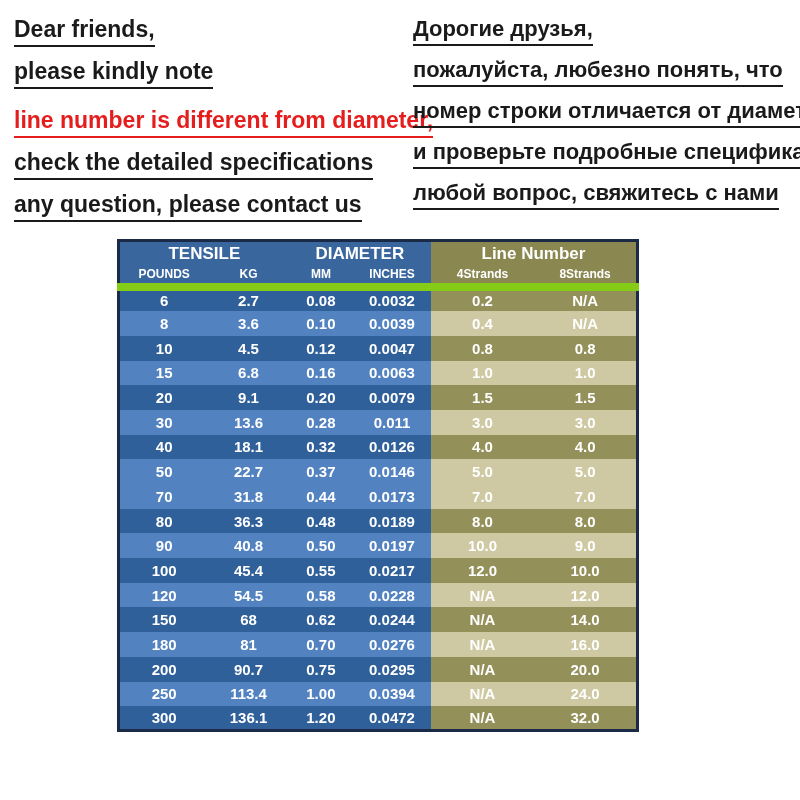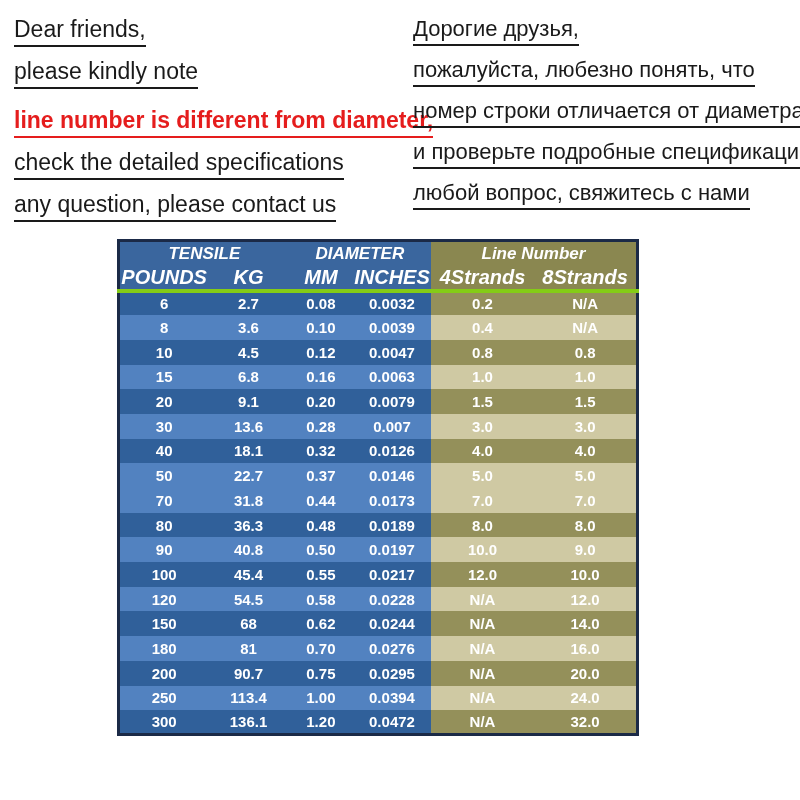--- a/index.html
+++ b/index.html
@@ -21,35 +21,36 @@
   .note-col{position:absolute;top:16px;}
   .note-en{left:14px;font-size:23px;}
   .note-ru{left:413px;font-size:22px;}
   .note-line{margin-bottom:11px;white-space:nowrap;}
   .note-line .underlined{
     display:inline-block;
     color:var(--text-black);
     border-bottom:2px solid currentColor;
     padding-bottom:3px;
     line-height:25px;
+    font-weight:bold;
   }
   .note-line .highlight{
     color:var(--accent-red);
     font-weight:bold;
     margin-top:8px;
   }
 
   table.spec-table{
     position:absolute;left:117px;top:239px;width:522px;
     border-collapse:collapse;table-layout:fixed;
     border:3px solid var(--table-border);
     color:var(--table-text);font-weight:bold;text-align:center;
   }
-  .spec-table th{font-size:17px;height:25px;font-style:italic;}
-  .spec-table tr.col-headers th{font-size:20px;height:21px;border-bottom:4px solid #84cc16;}
+  .spec-table th{font-size:17px;height:25px;}
+  .spec-table tr.col-headers th{font-size:12px;height:21px;border-bottom:8px solid #84cc16;}
   .spec-table td{font-size:15px;height:24.7px;}
   .blue-header-bg{background:var(--blue-header);}
   .olive-header-bg{background:var(--olive-header);margin-top:20px;}
   .blue-dark{background:var(--blue-dark);}
   .blue-light{background:var(--blue-light);}
   .olive-dark{background:var(--olive-dark);}
   .olive-light{background:var(--olive-light);}
 </style>
 </head>
 <body>
@@ -131,21 +132,21 @@
         <td class="blue-dark">9.1</td>
         <td class="blue-dark">0.20</td>
         <td class="blue-dark">0.0079</td>
         <td class="olive-dark">1.5</td>
         <td class="olive-dark">1.5</td>
       </tr>
       <tr>
         <td class="blue-light">30</td>
         <td class="blue-light">13.6</td>
         <td class="blue-light">0.28</td>
-        <td class="blue-light">0.007</td>
+        <td class="blue-light">0.011</td>
         <td class="olive-light">3.0</td>
         <td class="olive-light">3.0</td>
       </tr>
       <tr>
         <td class="blue-dark">40</td>
         <td class="blue-dark">18.1</td>
         <td class="blue-dark">0.32</td>
         <td class="blue-dark">0.0126</td>
         <td class="olive-dark">4.0</td>
         <td class="olive-dark">4.0</td>

